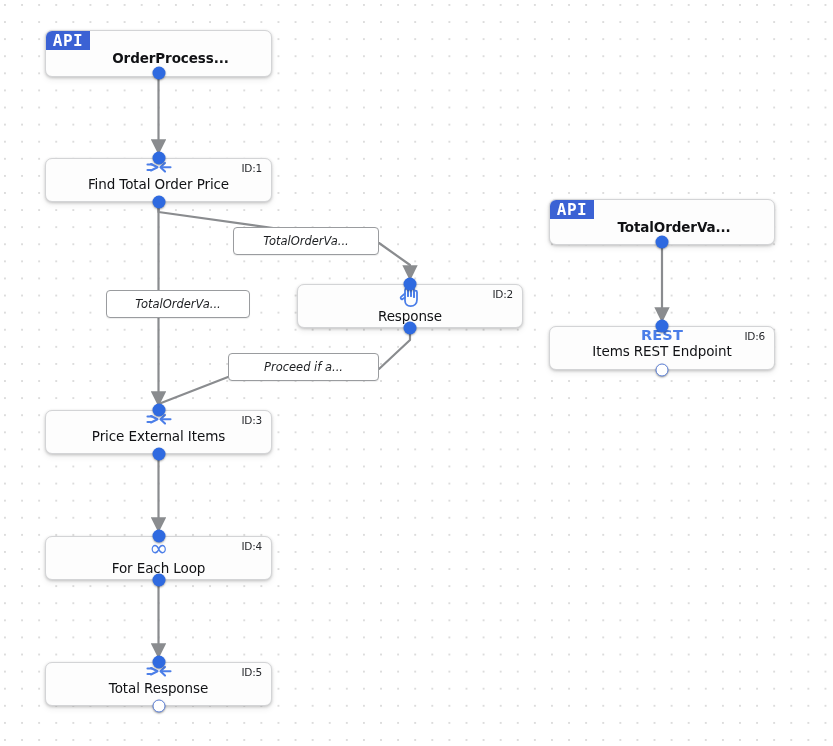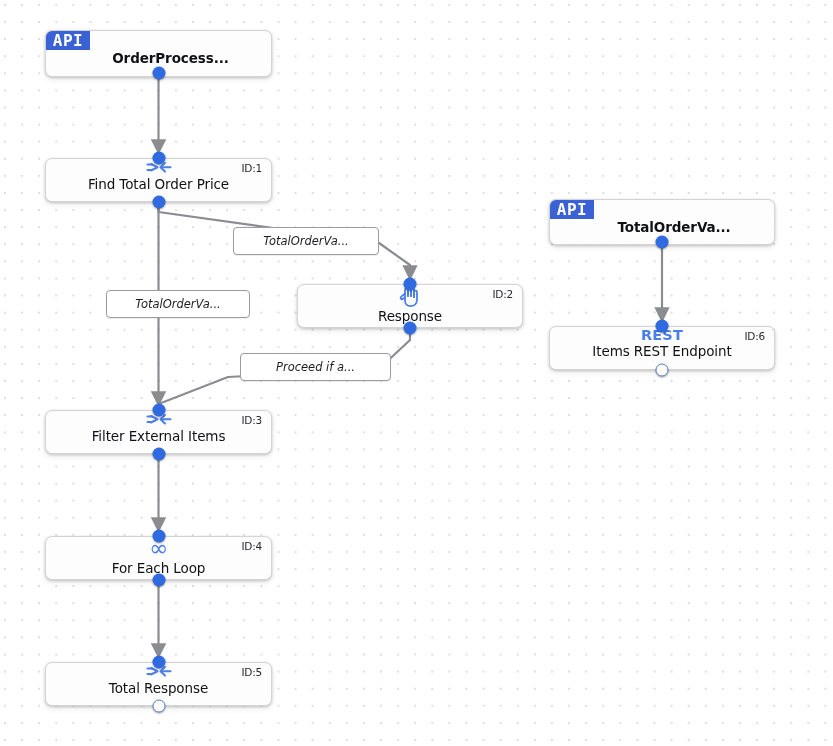--- a/index.html
+++ b/index.html
@@ -183,21 +183,21 @@
 
     <path d="M 158.5 580 L 158.5 656" stroke="#8a8c8f" stroke-width="2.2" fill="none" marker-end="url(#arrow)"></path>
 
     <path d="M 662 245 L 662 320" stroke="#8a8c8f" stroke-width="2.2" fill="none" marker-end="url(#arrow)"></path>
   </svg>
 
   <div class="edge-label" style="left:233px; top:227px; width:146px;">TotalOrderVa...</div>
 
   <div class="edge-label" style="left:106px; top:290px; width:144px;">TotalOrderVa...</div>
 
-  <div class="edge-label" style="left:240px; top:353px; width:151px;">Proceed if a...</div>
+  <div class="edge-label" style="left:228px; top:353px; width:151px;">Proceed if a...</div>
 
   <div class="node" style="left:45px; top:30px; width:227px; height:47px;">
     <div class="node-inner">
       <div class="badge">API</div>
       <div class="node-label api-title">OrderProcess...</div>
     </div>
   </div>
   <div class="port" style="left:158.5px; top:73px;"></div>
 
   <div class="node" style="left:45px; top:158px; width:227px; height:44px;">
@@ -245,21 +245,21 @@
         <svg width="26" height="17" viewBox="0 0 26 17">
           <g fill="none" stroke="#4b7ee8" stroke-width="2.1" stroke-linecap="round">
             <line x1="1.5" y1="5.5" x2="6" y2="5.5"></line>
             <line x1="1.5" y1="11" x2="4.5" y2="11"></line>
             <path d="M 5 11.5 L 11.5 8.3 L 5 5" stroke-linejoin="round"></path>
             <line x1="24.5" y1="8.3" x2="15" y2="8.3"></line>
             <path d="M 19 4 L 14.5 8.3 L 19 12.6" stroke-linejoin="round"></path>
           </g>
         </svg>
       </div>
-      <div class="node-label">Filter External Items</div>
+      <div class="node-label">Price External Items</div>
     </div>
     <div class="node-id">ID:3</div>
   </div>
   <div class="port" style="left:158.5px; top:410px;"></div>
   <div class="port" style="left:158.5px; top:454px;"></div>
 
   <div class="node" style="left:45px; top:536px; width:227px; height:44px;">
     <div class="node-inner">
       <div class="icon-slot">
         <span class="icon-infinity">∞</span>

